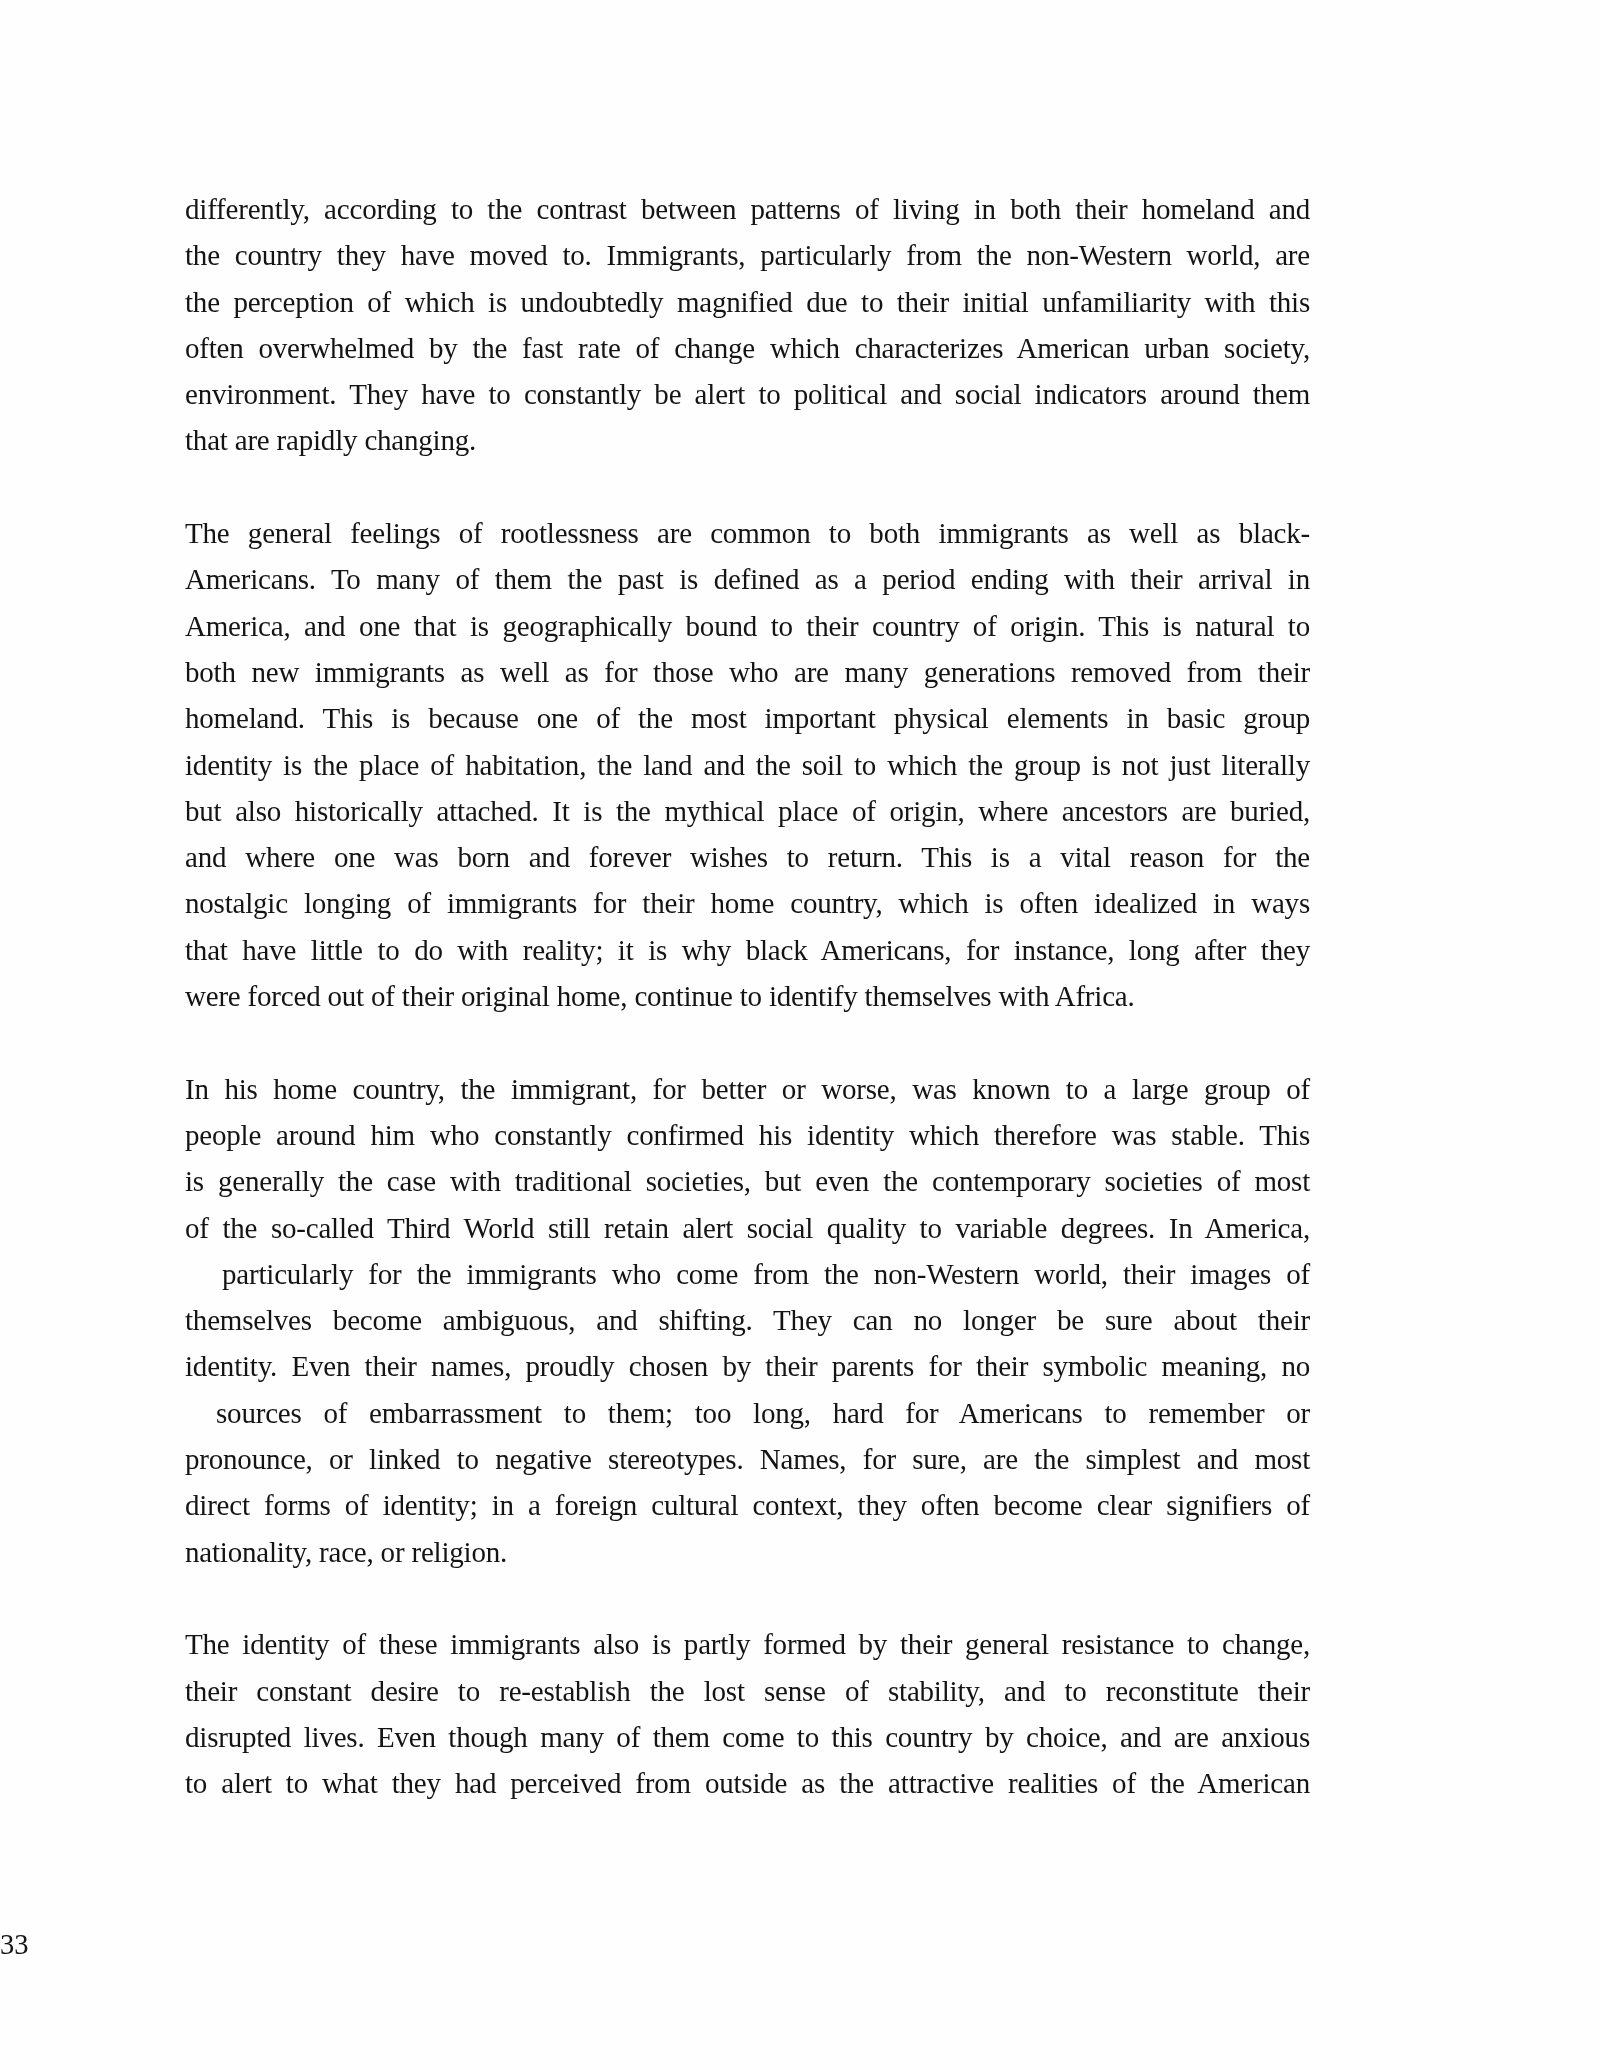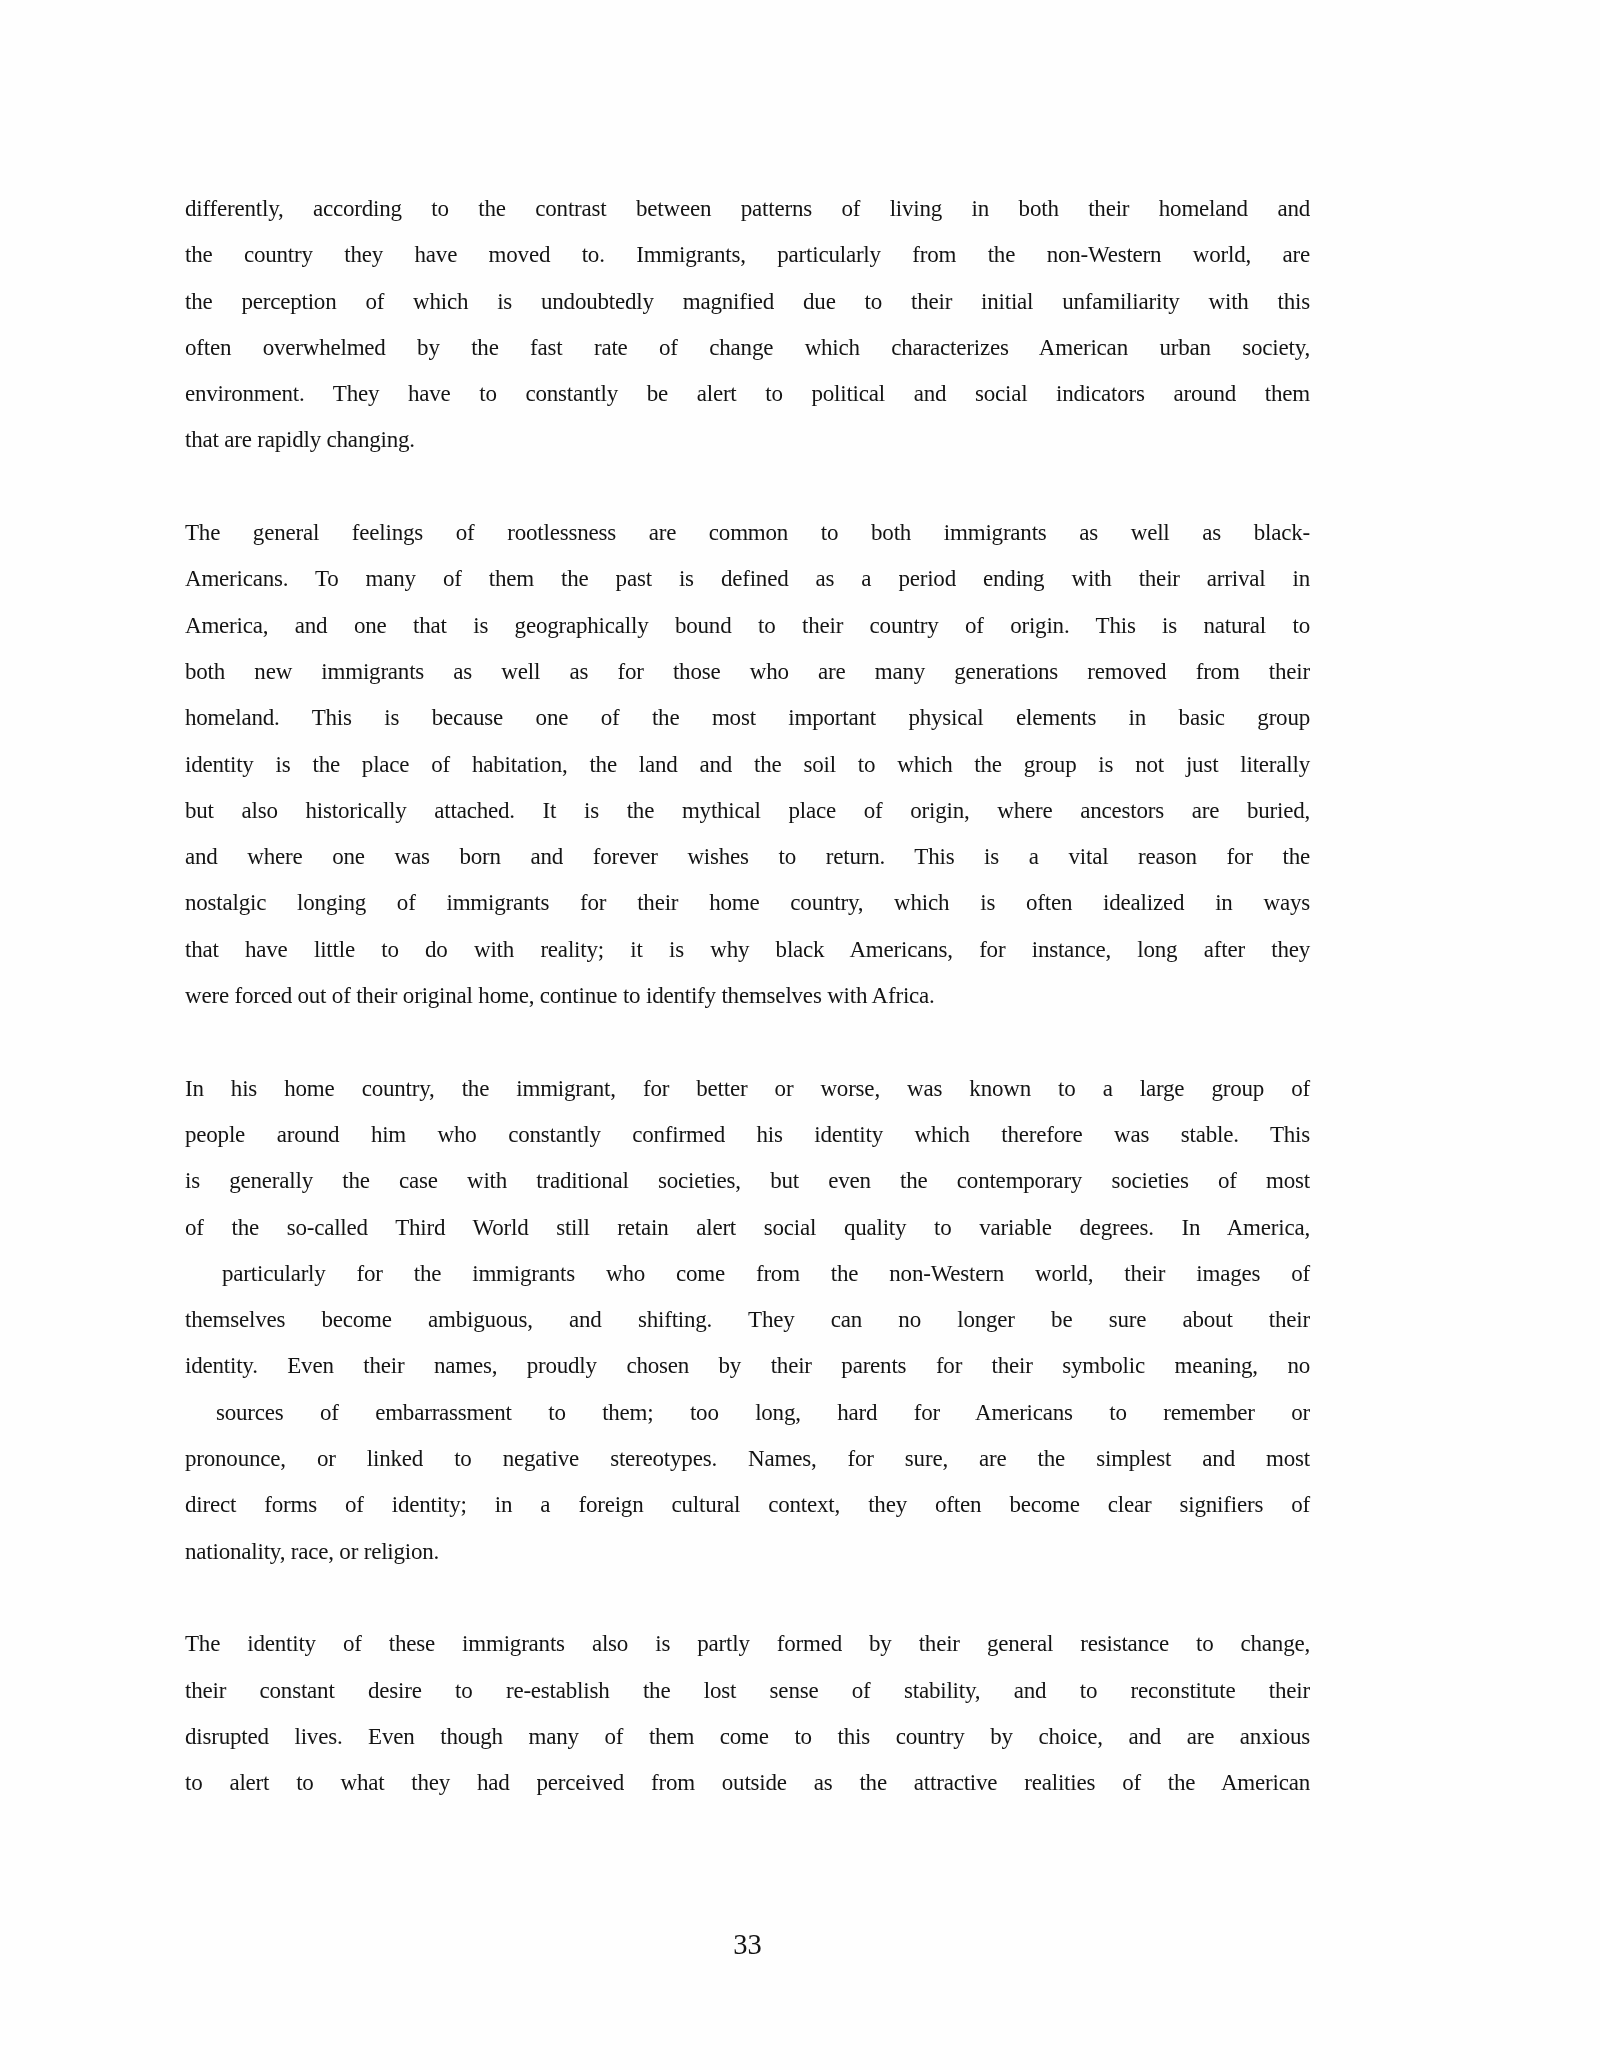--- a/index.html
+++ b/index.html
@@ -25,39 +25,39 @@
     .text-column {
       position: absolute;
       left: 185px;
       top: 186px;
       width: 1125px;
     }
     .line {
       display: block;
       height: 46.3px;
       line-height: 46.3px;
-      font-size: 23px;
+      font-size: 29px;
       white-space: nowrap;
       text-align: justify;
       text-align-last: justify;
       letter-spacing: -0.2px;
     }
     .line.last {
       text-align-last: left;
     }
     .paragraph {
       display: block;
       margin: 0 0 46.3px 0;
     }
     .page-number {
       position: absolute;
       left: 0;
       width: 1495px;
       top: 1930px;
-      text-align: center;
+      text-align: left;
       font-size: 28.5px;
       line-height: 30px;
       color: #141414;
     }
   </style>
 </head>
 <body>
 
 <div class="page">
   <div class="text-column">

